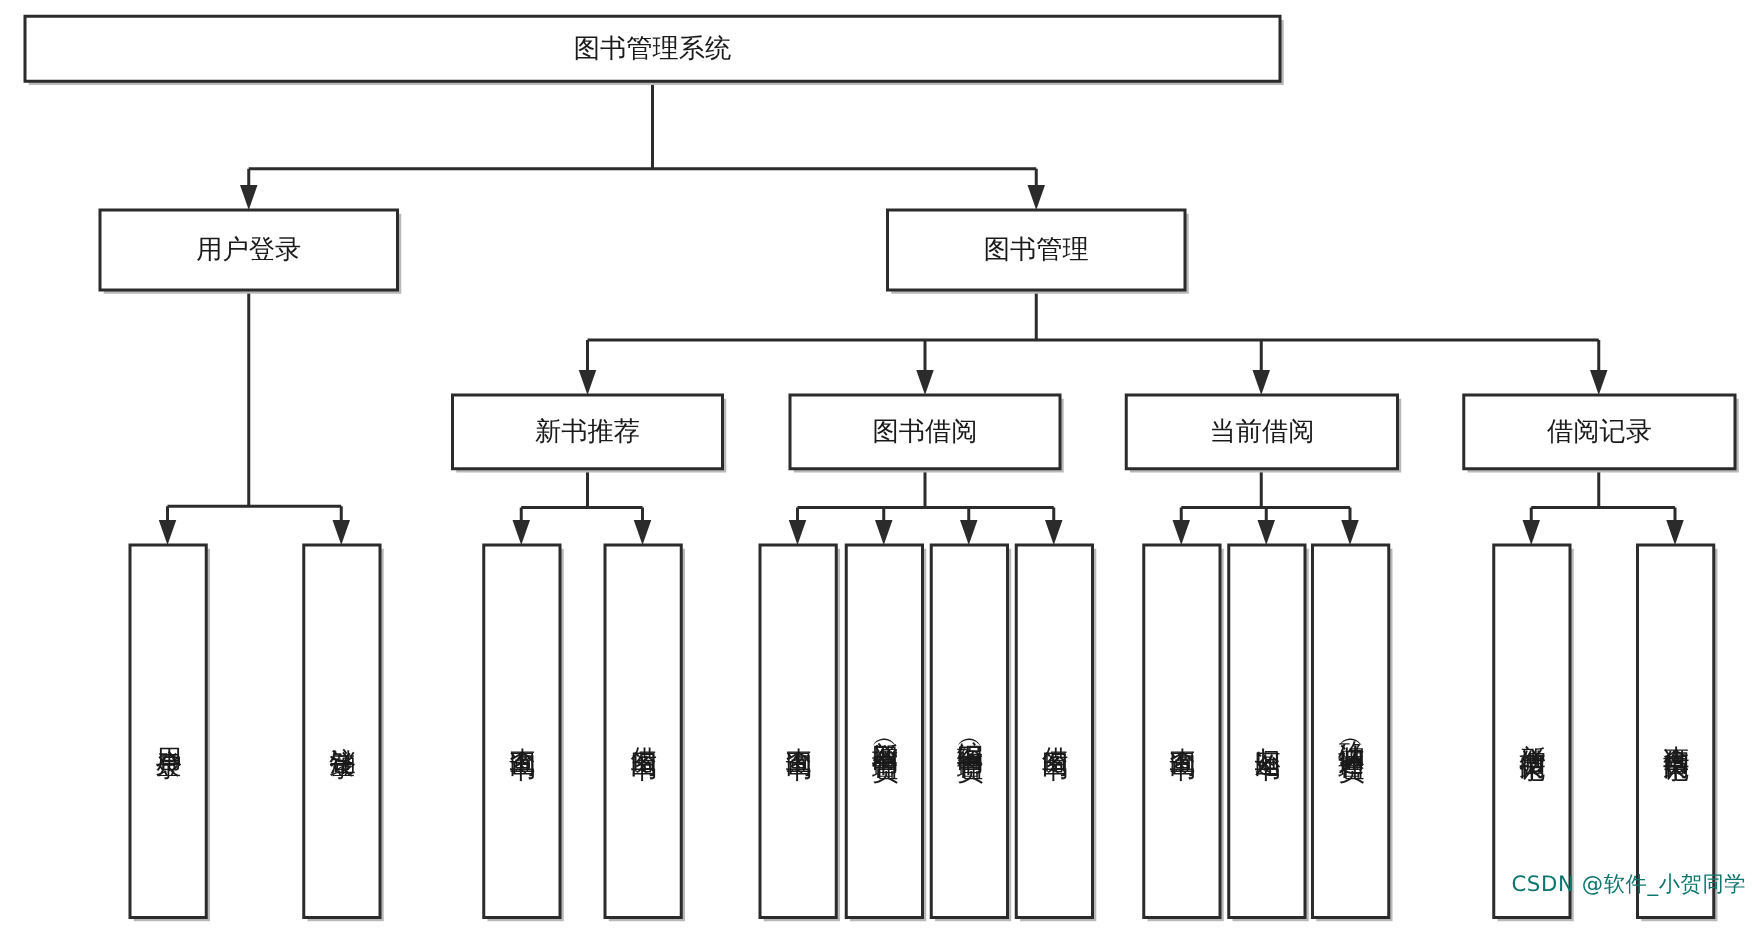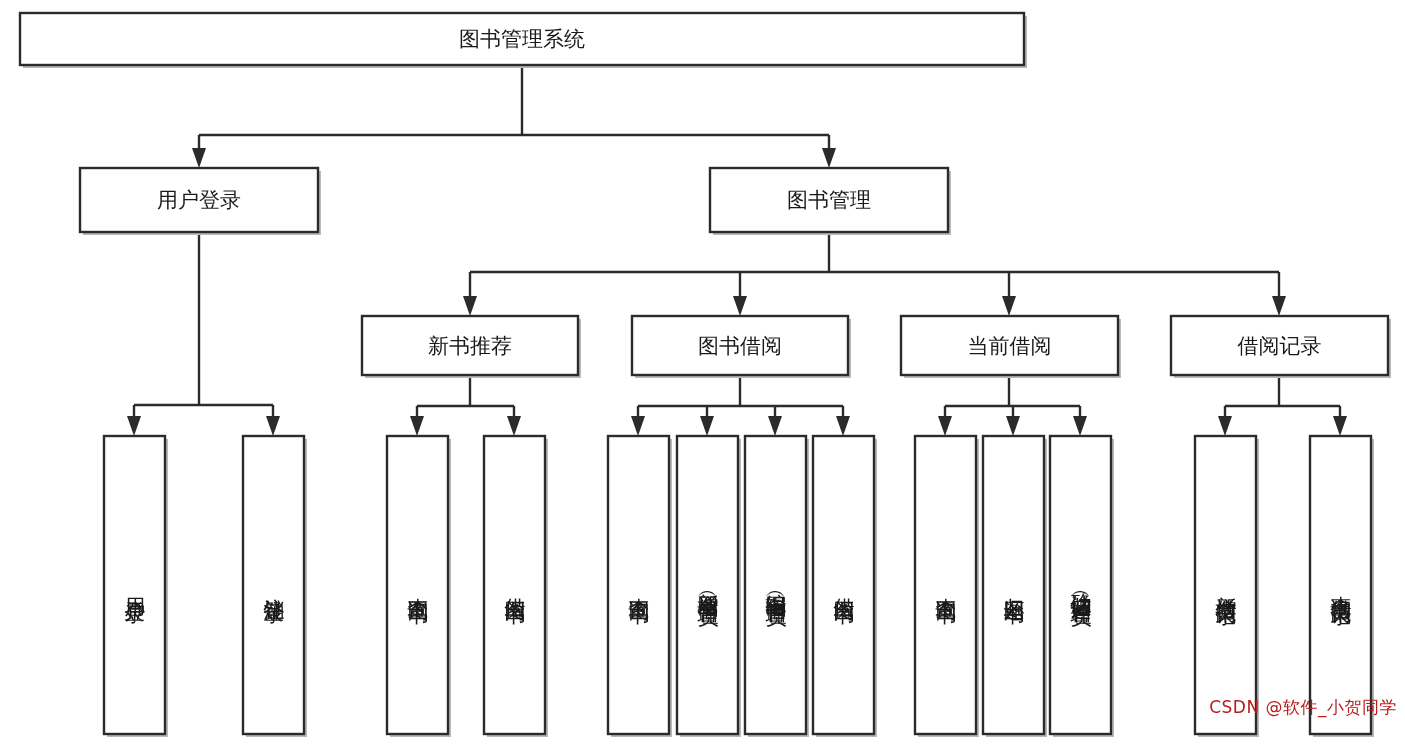--- a/index.html
+++ b/index.html
@@ -64,21 +64,21 @@
     justify-content: center;
     white-space: nowrap;
     pointer-events: none;
   }
   .watermark {
     position: absolute;
     right: 8px;
     bottom: 6px;
     font-family: "DejaVu Sans", "Liberation Sans", sans-serif;
     font-size: 17px;
-    color: #b91c1c;
+    color: #0f766e;
     letter-spacing: 0.5px;
     white-space: nowrap;
   }
 </style>
 </head>
 <body>
 
 <div id="diagram-root">
   <svg class="diagram-svg" viewBox="0 0 1405 747">
     <g id="connector-layer">

